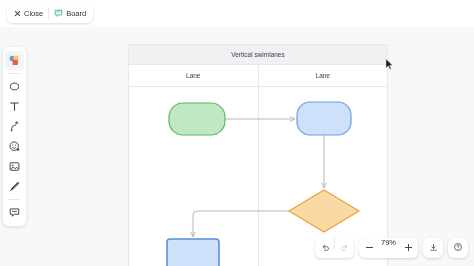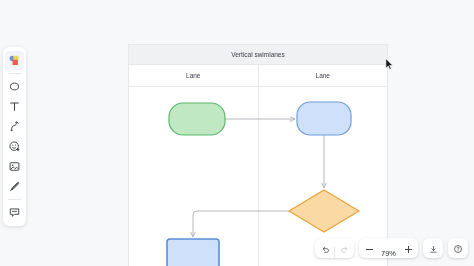--- a/index.html
+++ b/index.html
@@ -81,21 +81,21 @@
     background:#e6e8ec;
   }
   .diagram { position:absolute; inset:0; }
 
   
   .bottombar {
     position:absolute; right:6px; bottom:8px;
     display:flex; align-items:center; gap:5px;
   }
   .bb-group {
-    display:flex; align-items:flex-end; height:20px;
+    display:flex; align-items:flex-start; height:20px;
     background:#ffffff; border-radius:6px;
     box-shadow:0 1px 3px rgba(0,0,0,.16);
     padding:0 1px;
   }
   .bb-btn {
     width:18px; height:18px; border-radius:4px;
     display:flex; align-items:center; justify-content:center;
     cursor:pointer;
   }
   .bb-sep { width:1px; height:11px; background:#e6e8ea; }
@@ -112,20 +112,36 @@
   .plus:after  { left:3px; top:0; width:1px; height:7px; }
 
   
   .cursor { position:absolute; left:385px; top:58px; pointer-events:none; }
 </style>
 </head>
 <body>
 
 <div id="app">
 
+  <div class="topbar">
+    <div class="tb-group">
+      <div class="tb-btn">
+        <span class="x-ico"></span>
+        <span>Close</span>
+      </div>
+      <div class="tb-sep"></div>
+      <div class="tb-btn">
+        <svg class="board-ico" viewBox="0 0 16 16">
+          <path d="M2.2 2.2h11.6v8.2H8.4l-2.8 2.6v-2.6H2.2z" fill="none" stroke="#2bb673" stroke-width="1.5" stroke-linejoin="round"></path>
+          <path d="M5 5.2h6" stroke="#2bb673" stroke-width="1.3" stroke-linecap="round"></path>
+        </svg>
+        <span>Board</span>
+      </div>
+    </div>
+  </div>
 
   <div class="lefttool">
 
     <div class="tool active">
       <svg width="13" height="13" viewBox="0 0 16 16">
         <circle cx="5.4" cy="5.6" r="3.4" fill="#6f8fd8"></circle>
         <rect x="6.6" y="2.2" width="6.4" height="5.6" rx="0.8" fill="#f2d05a"></rect>
         <rect x="5.6" y="7.2" width="6.6" height="6.4" rx="0.8" fill="#e8604c"></rect>
       </svg>
     </div>

